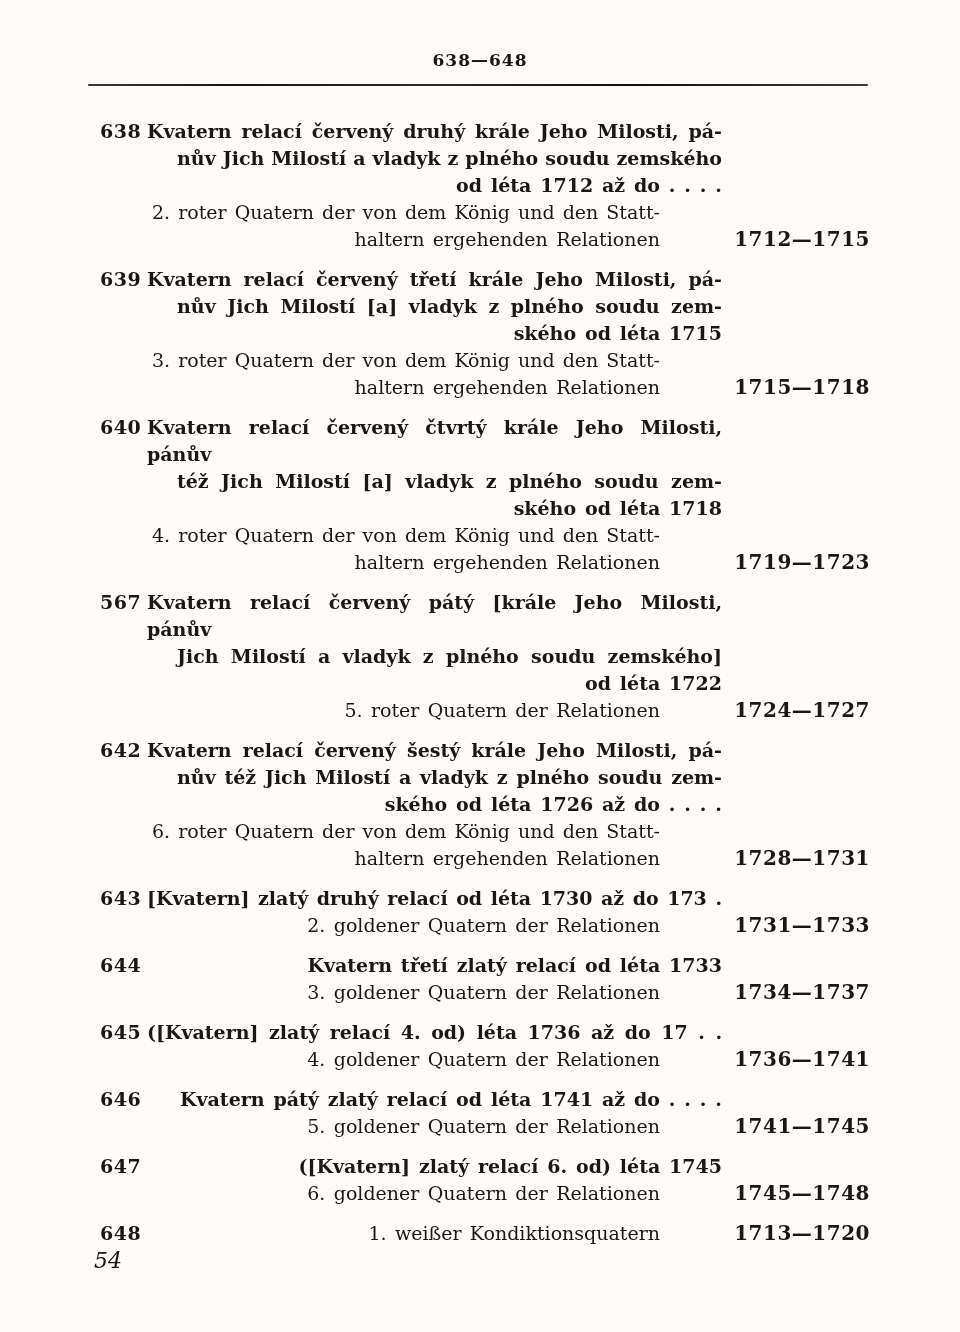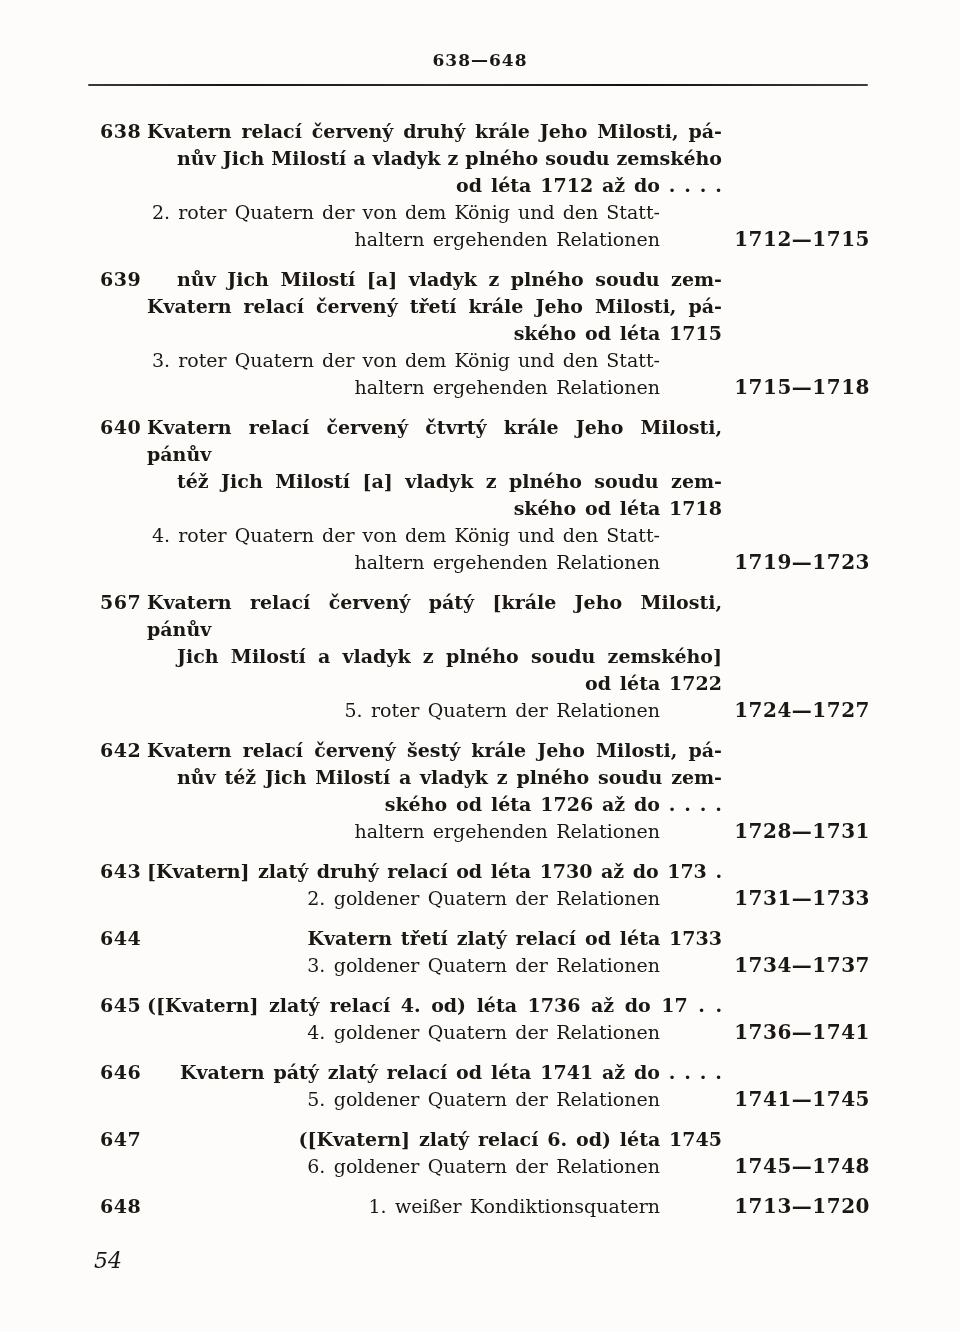--- a/index.html
+++ b/index.html
@@ -67,22 +67,22 @@
       <div class="de">
         <span class="ln jline">2. roter Quatern der von dem König und den Statt-</span>
         <span class="ln lline cont">haltern ergehenden Relationen</span>
       </div>
       <span class="date">1712—1715</span>
     </div>
 
     <div class="entry">
       <span class="num">639</span>
       <div class="cz">
+        <span class="ln jline">Kvatern relací červený třetí krále Jeho Milosti, pá-</span>
         <span class="ln jline cont">nův Jich Milostí [a] vladyk z plného soudu zem-</span>
-        <span class="ln jline">Kvatern relací červený třetí krále Jeho Milosti, pá-</span>
         <span class="ln lline cont">ského od léta 1715</span>
       </div>
       <div class="de">
         <span class="ln jline">3. roter Quatern der von dem König und den Statt-</span>
         <span class="ln lline cont">haltern ergehenden Relationen</span>
       </div>
       <span class="date">1715—1718</span>
     </div>
 
     <div class="entry">
@@ -113,20 +113,21 @@
     </div>
 
     <div class="entry">
       <span class="num">642</span>
       <div class="cz">
         <span class="ln jline">Kvatern relací červený šestý krále Jeho Milosti, pá-</span>
         <span class="ln jline cont">nův též Jich Milostí a vladyk z plného soudu zem-</span>
         <span class="ln lline cont">ského od léta 1726 až do . . . .</span>
       </div>
       <div class="de">
+        <span class="ln jline">6. roter Quatern der von dem König und den Statt-</span>
         <span class="ln lline cont">haltern ergehenden Relationen</span>
       </div>
       <span class="date">1728—1731</span>
     </div>
 
     <div class="entry">
       <span class="num">643</span>
       <div class="cz">
         <span class="ln jline">[Kvatern] zlatý druhý relací od léta 1730 až do 173 .</span>
       </div>

